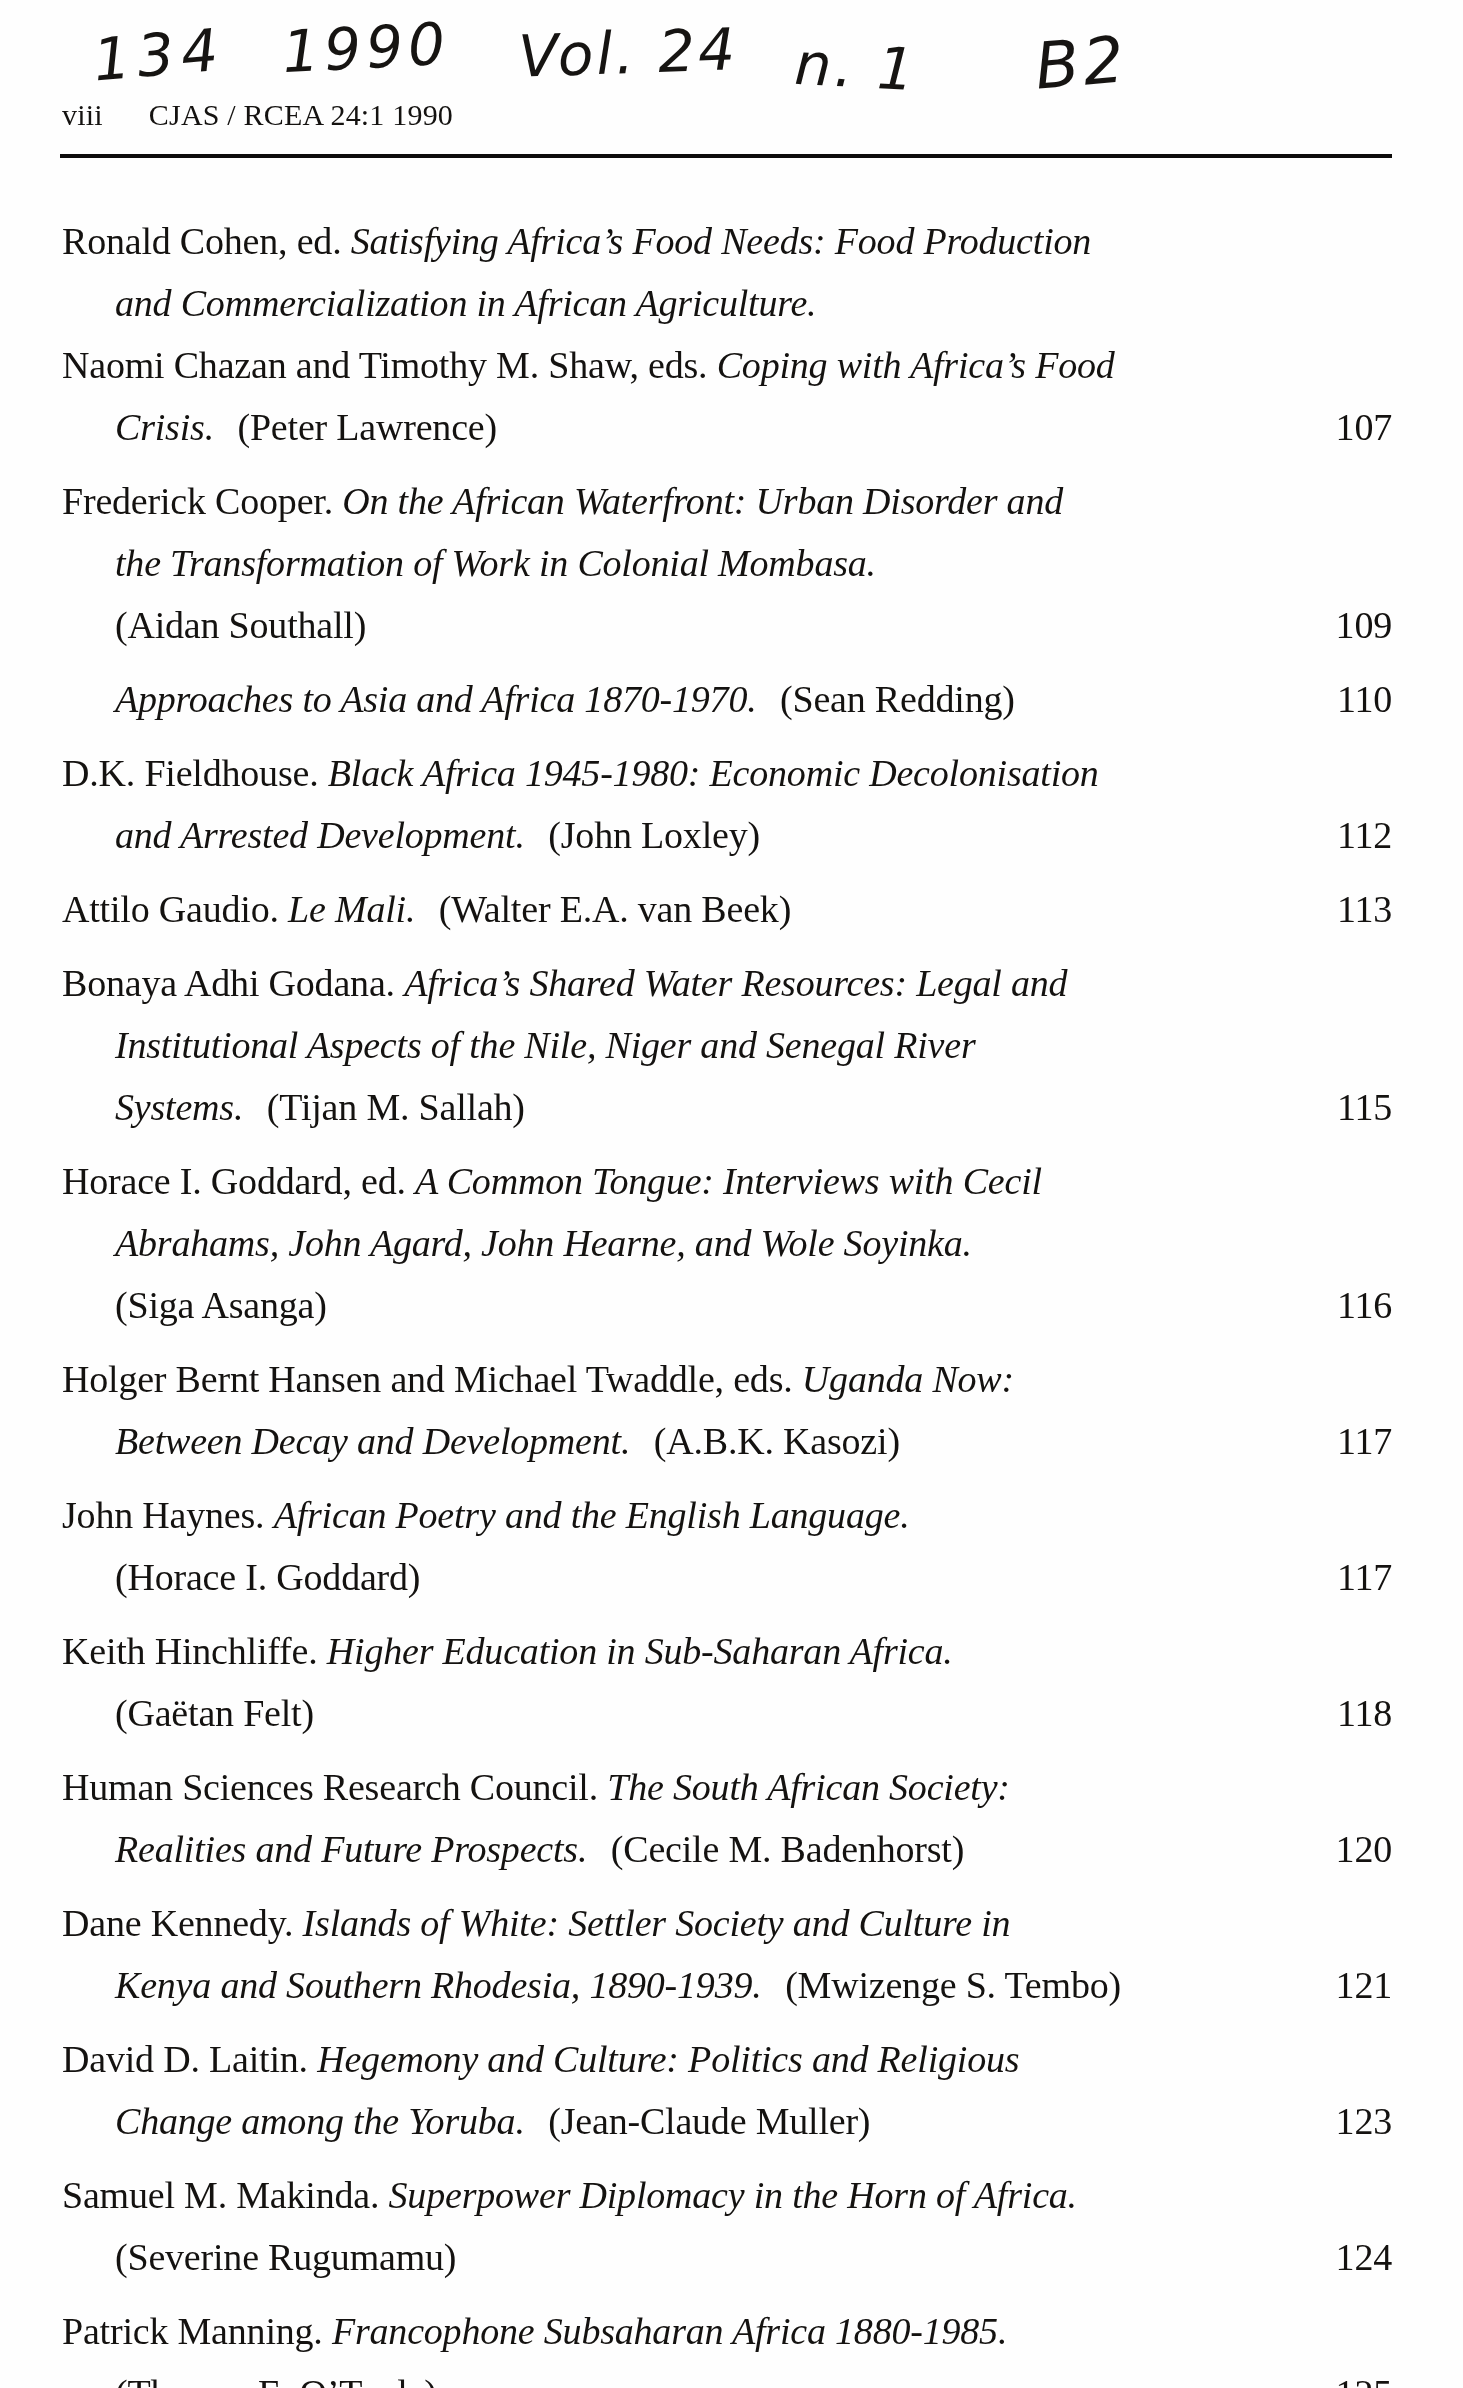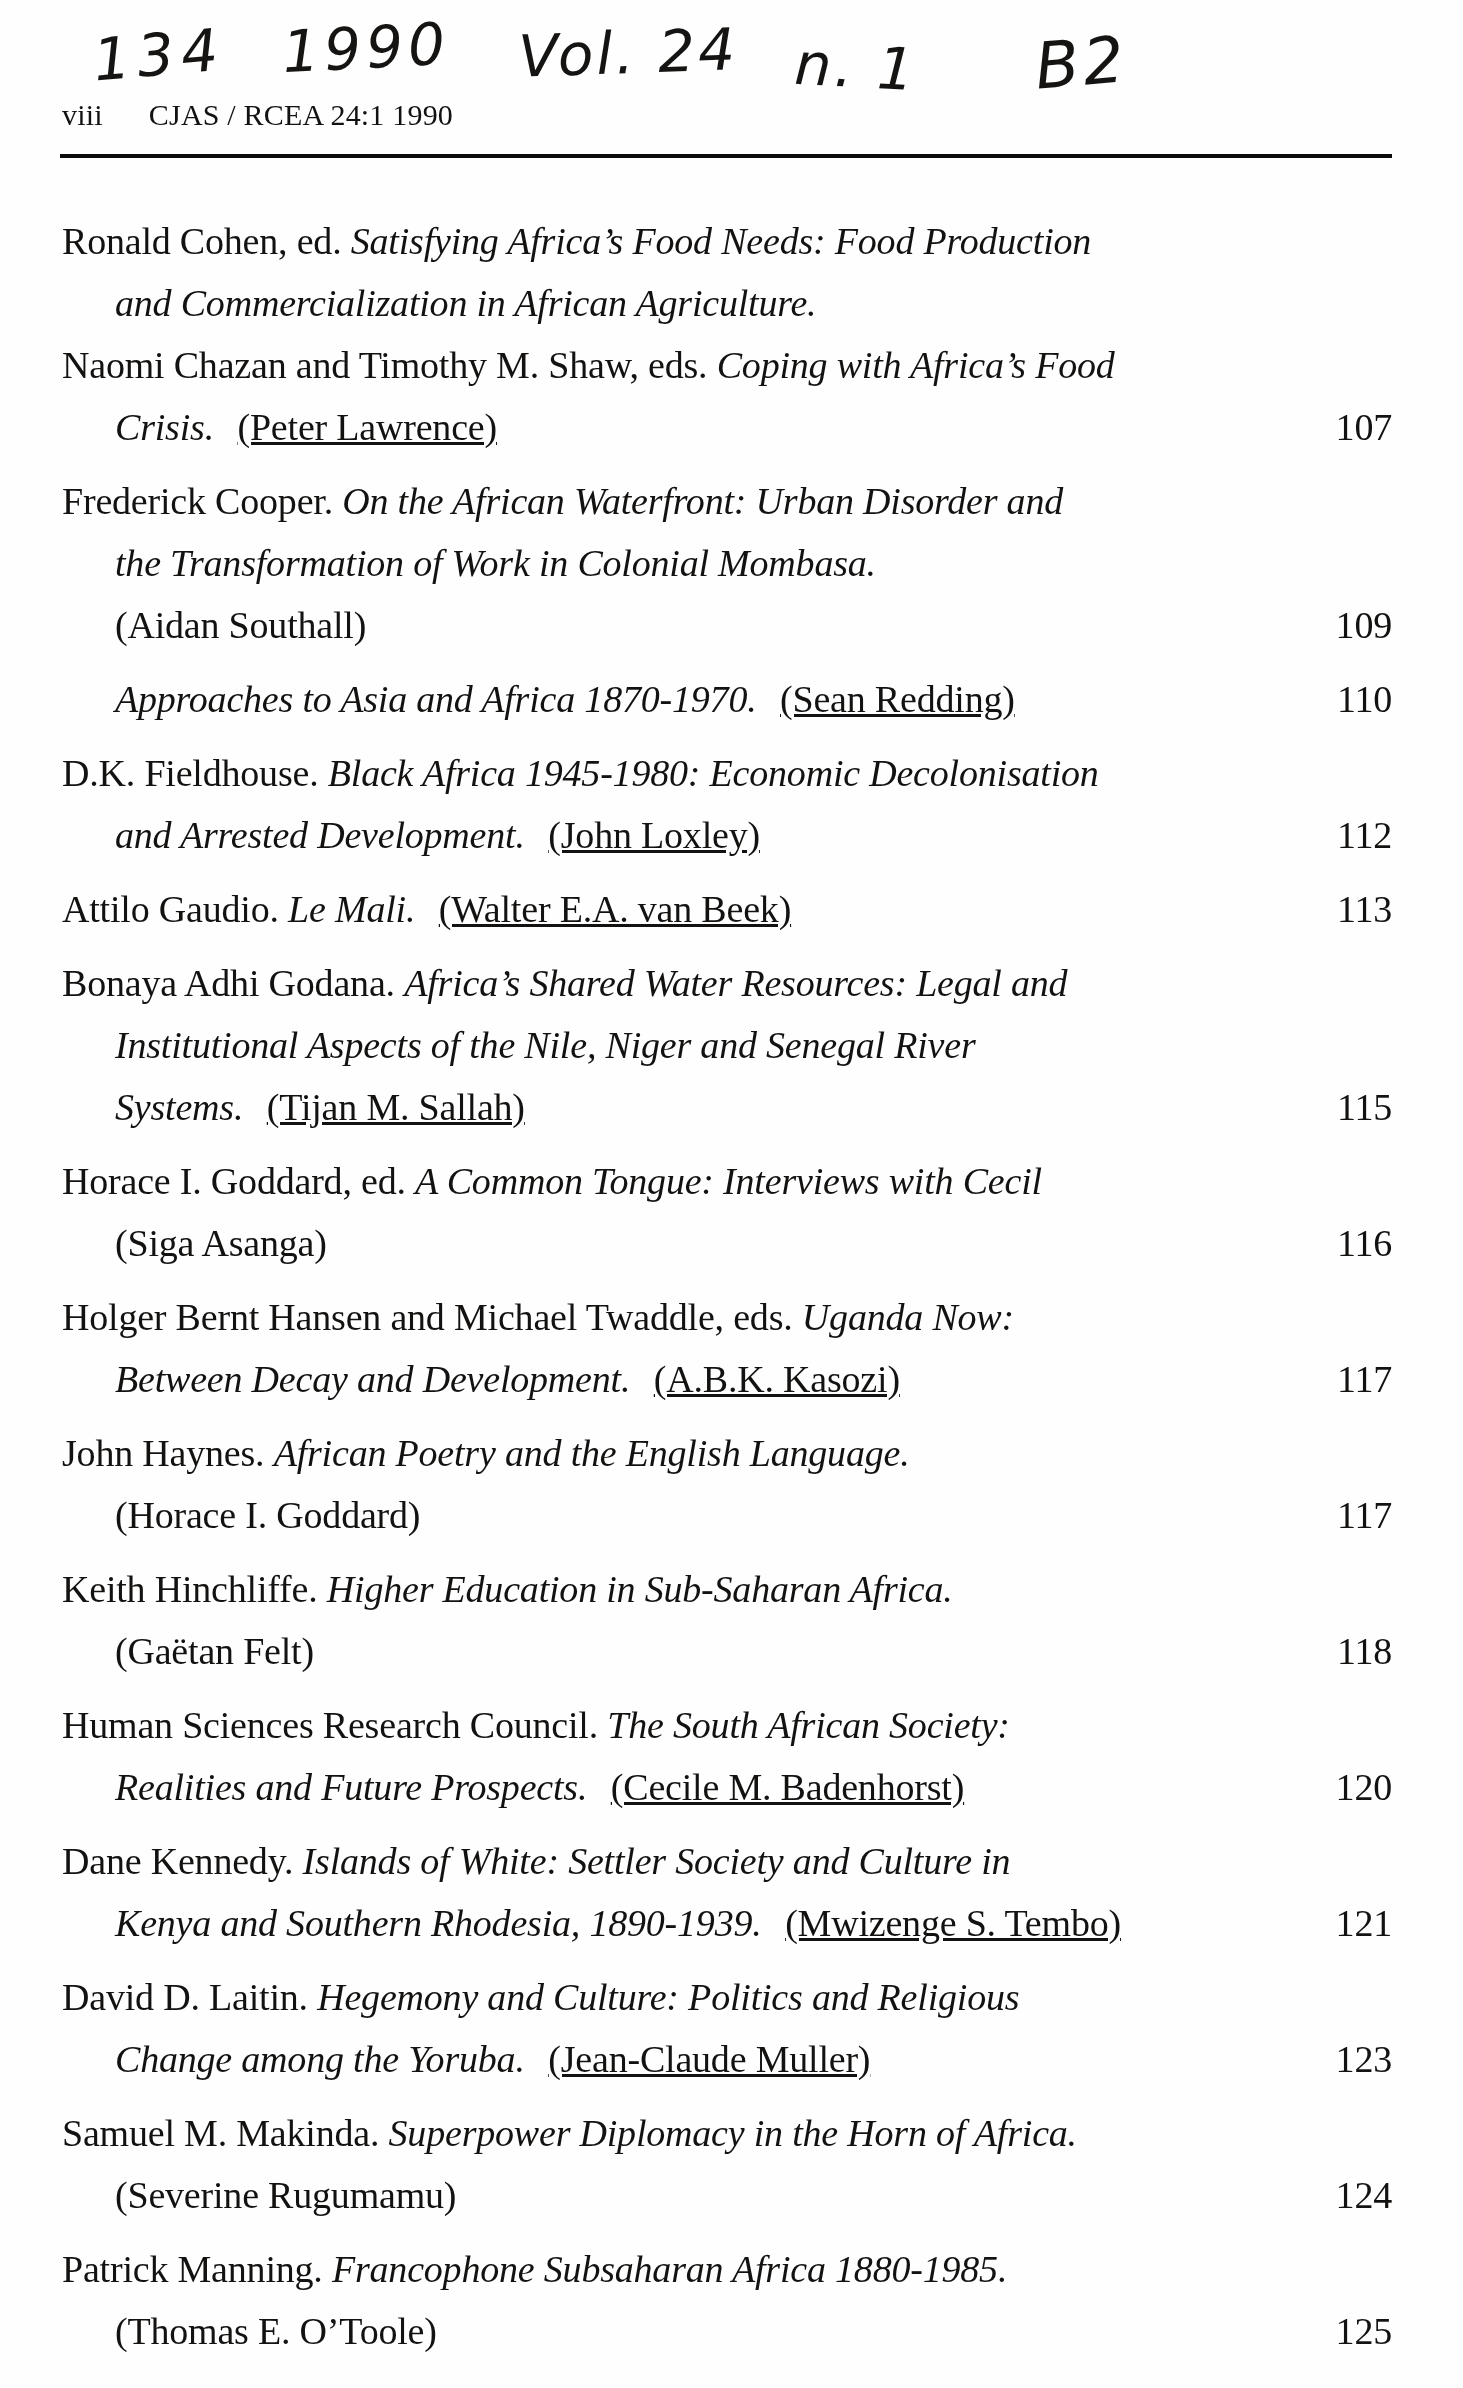--- a/index.html
+++ b/index.html
@@ -60,21 +60,21 @@
     width: 1330px;
     font-size: 38px;
     line-height: 50px;
     letter-spacing: -0.2px;
   }
   .entry { margin-bottom: 24px; }
   .line { display: flex; align-items: baseline; white-space: nowrap; margin-top: 12px; }
   .line.indent .line-text { padding-left: 53px; }
   .line-text { flex: 0 1 auto; }
   .seg-it { font-style: italic; }
-  .seg-gap { margin-left: 0.62em; text-decoration: underline; }
+  .seg-gap { margin-left: 0.62em; }
   .pageno { margin-left: auto; padding-left: 24px; }
 </style>
 </head>
 <body>
 
 <div class="page">
 
   <div class="handwriting">
     <span class="hw">134</span>
     <span class="hw">1990</span>
@@ -148,20 +148,23 @@
         <div class="line indent">
           <span class="line-text"><span class="seg-it">Systems.</span><span class="seg-ro seg-gap">(Tijan M. Sallah)</span></span>
           <span class="pageno">115</span>
         </div>
       </div>
       <div class="entry">
         <div class="line">
           <span class="line-text"><span class="seg-ro">Horace I. Goddard, ed. </span><span class="seg-it">A Common Tongue: Interviews with Cecil</span></span>
         </div>
         <div class="line indent">
+          <span class="line-text"><span class="seg-it">Abrahams, John Agard, John Hearne, and Wole Soyinka.</span></span>
+        </div>
+        <div class="line indent">
           <span class="line-text"><span class="seg-ro">(Siga Asanga)</span></span>
           <span class="pageno">116</span>
         </div>
       </div>
       <div class="entry">
         <div class="line">
           <span class="line-text"><span class="seg-ro">Holger Bernt Hansen and Michael Twaddle, eds. </span><span class="seg-it">Uganda Now:</span></span>
         </div>
         <div class="line indent">
           <span class="line-text"><span class="seg-it">Between Decay and Development.</span><span class="seg-ro seg-gap">(A.B.K. Kasozi)</span></span>

